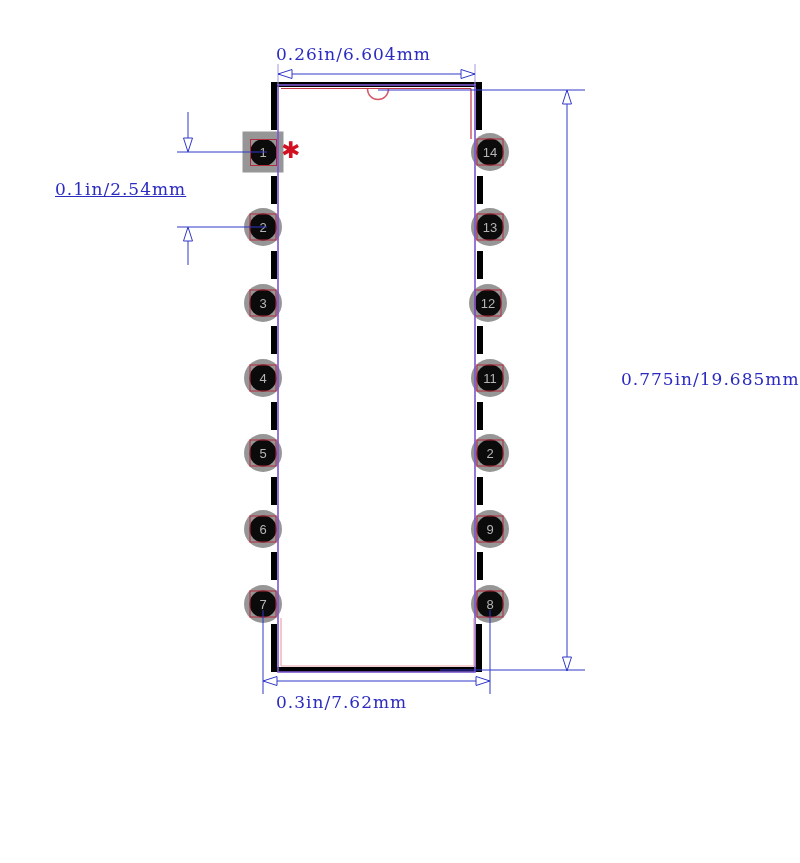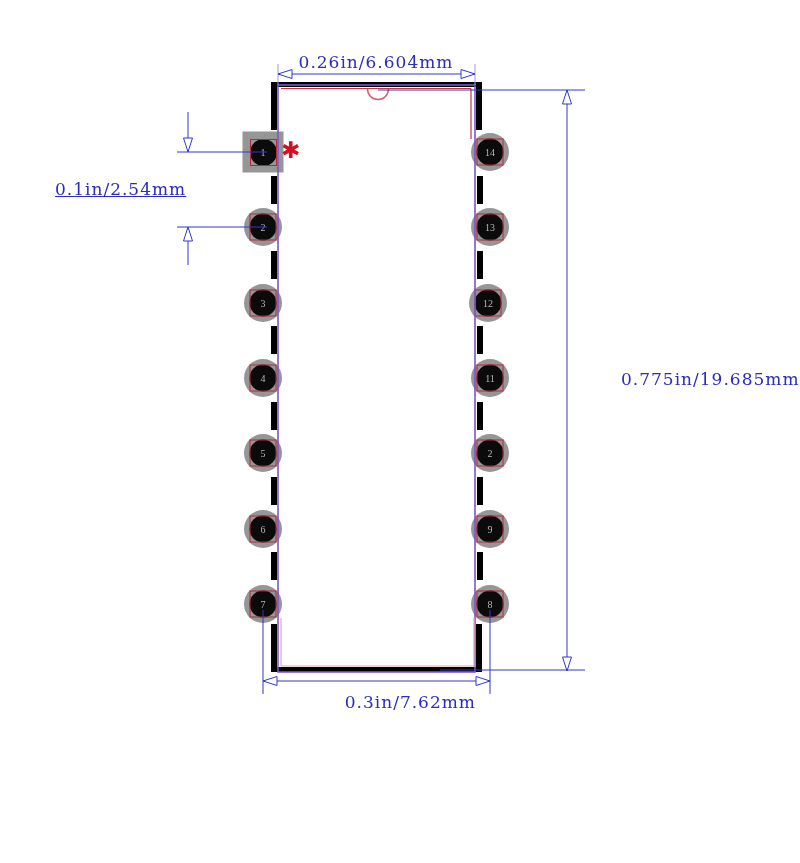--- a/index.html
+++ b/index.html
@@ -17,41 +17,41 @@
     position:absolute;left:50%;top:50%;width:27px;height:27px;border-radius:50%;
     background:var(--pad_hole);transform:translate(-50%,-50%);
   }
   .pad .ring{
     position:absolute;left:50%;top:50%;width:27px;height:27px;
     border:1px solid var(--pad_ring_red);transform:translate(-50%,-50%);
     box-sizing:border-box;
   }
   .pad .num{
     position:absolute;inset:0;display:flex;align-items:center;justify-content:center;
-    font-family:Liberation Serif, serif;font-size:10px;color:var(--number_gray);
+    font-family:Liberation Sans, sans-serif;font-size:13px;color:var(--number_gray);
   }
   
   #overlay{position:absolute;left:0;top:0;z-index:2;pointer-events:none;}
   .blue-ln{stroke:var(--dim_blue);stroke-width:1;fill:none;}
   .lav-ln{stroke:var(--lavender);stroke-width:1;fill:none;}
   .purple-ln{stroke:var(--purple);stroke-width:1.6;fill:none;}
   .red-ln{stroke:var(--red);stroke-width:1.2;fill:none;}
   .pink-ln{stroke:var(--pink);stroke-width:1.2;fill:none;}
   .notch{stroke:var(--notch_red);stroke-width:1.5;fill:none;}
   .arrow{fill:#fff;stroke:var(--dim_blue);stroke-width:1;}
   .silk{fill:#000;}
   
   .dim-label{
     position:absolute;z-index:3;color:var(--text_blue);font-size:17px;
     white-space:nowrap;letter-spacing:1px;
   }
-  #dim-top{left:276px;top:44px;width:200px;text-align:center;margin-top:8px;}
+  #dim-top{left:276px;top:44px;width:200px;}
   #dim-left{left:55px;top:179px;width:120px;text-align:right;text-decoration:underline;}
   #dim-right{left:581px;top:369px;margin-left:40px;}
-  #dim-bottom{left:276px;top:692px;width:200px;text-align:right;}
+  #dim-bottom{left:276px;top:692px;width:200px;text-align:left;}
   
   #pin1-marker{
     position:absolute;left:281px;top:139px;z-index:3;color:var(--marker_red);
     font-size:23px;line-height:1;font-family:"DejaVu Sans", sans-serif;
   }
 </style>
 </head>
 <body>
 
 <div id="canvas">

